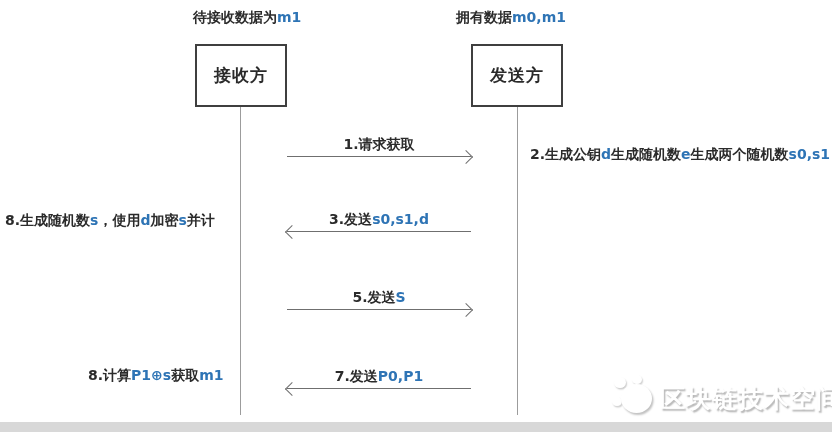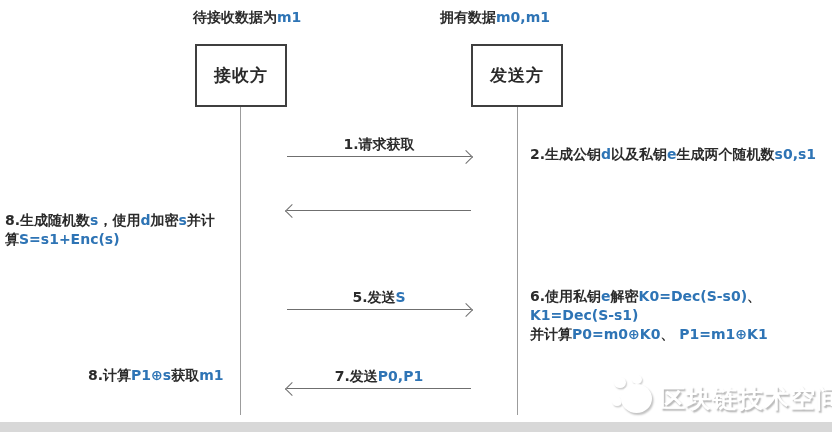--- a/index.html
+++ b/index.html
@@ -12,21 +12,21 @@
   }
   html,body{margin:0;padding:0;background:#fff;}
   .canvas{
     position:relative;width:832px;height:432px;background:#ffffff;overflow:hidden;
     font-family:"DejaVu Sans","Liberation Sans",sans-serif;
     font-weight:bold;color:var(--text);
   }
   
   .top-label{position:absolute;top:9px;font-size:14px;white-space:nowrap;}
   .top-label.left{left:193px;}
-  .top-label.right{left:440px;text-align:center;}
+  .top-label.right{left:456px;text-align:center;}
   
   .actor-box{
     position:absolute;top:44px;width:88px;height:59px;background:#fff;
     border:2px solid var(--box-border);
     display:flex;align-items:center;justify-content:center;
     font-size:17px;letter-spacing:1px;
   }
   .actor-box.receiver{left:195px;}
   .actor-box.sender{left:471px;}
   
@@ -87,50 +87,45 @@
   <div class="lifeline right"></div>
 
   <div class="msg msg1">
     <div class="msg-label"><span>1.请求获取</span></div>
     <div class="msg-line">
       <span class="chev right"></span>
     </div>
   </div>
 
   <div class="msg msg2">
+    <div class="msg-label"><span>3.发送</span><span class="seg-blue">s0,s1,d</span></div>
     <div class="msg-line">
       <span class="chev left"></span>
     </div>
   </div>
 
   <div class="msg msg3">
     <div class="msg-label"><span>5.发送</span><span class="seg-blue">S</span></div>
     <div class="msg-line">
       <span class="chev right"></span>
     </div>
   </div>
 
   <div class="msg msg4">
     <div class="msg-label"><span>7.发送</span><span class="seg-blue">P0,P1</span></div>
     <div class="msg-line">
       <span class="chev left"></span>
     </div>
   </div>
 
   <div class="note note2">
-      <div><span>2.生成公钥</span><span class="seg-blue">d</span><span>以及私钥</span><span class="seg-blue">e</span><span>生成两个随机数</span><span class="seg-blue">s0,s1</span></div>
+      <div><span>2.生成公钥</span><span class="seg-blue">d</span><span>生成随机数</span><span class="seg-blue">e</span><span>生成两个随机数</span><span class="seg-blue">s0,s1</span></div>
     </div>
   <div class="note note4">
       <div><span>8.生成随机数</span><span class="seg-blue">s</span><span>，使用</span><span class="seg-blue">d</span><span>加密</span><span class="seg-blue">s</span><span>并计</span></div>
-      <div><span>算</span><span class="seg-blue">S=s1+Enc(s)</span></div>
-    </div>
-  <div class="note note6">
-      <div><span>6.使用私钥</span><span class="seg-blue">e</span><span>解密</span><span class="seg-blue">K0=Dec(S-s0)</span><span>、</span></div>
-      <div><span class="seg-blue">K1=Dec(S-s1)</span></div>
-      <div><span>并计算</span><span class="seg-blue">P0=m0⊕K0</span><span>、 </span><span class="seg-blue">P1=m1⊕K1</span></div>
     </div>
   <div class="note note7">
       <div><span>8.计算</span><span class="seg-blue">P1⊕s</span><span>获取</span><span class="seg-blue">m1</span></div>
     </div>
 
   <div class="watermark">
     <span class="wm-icon">
       <i class="wm-ear"></i>
       <i class="wm-ear2"></i>
       <i class="wm-cheek"></i>

